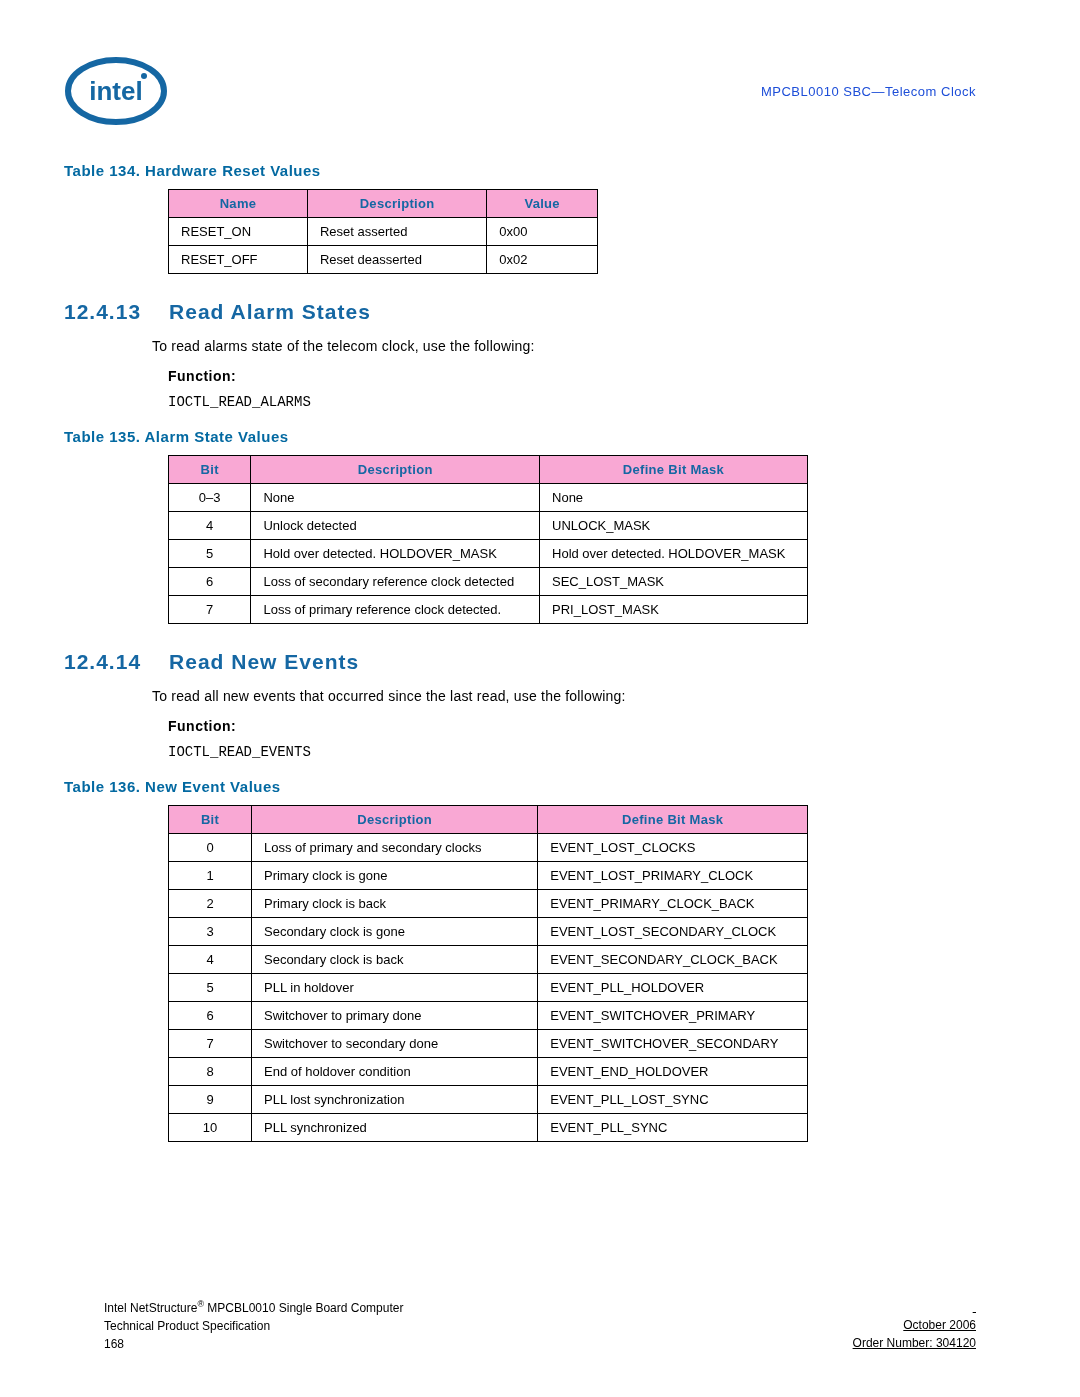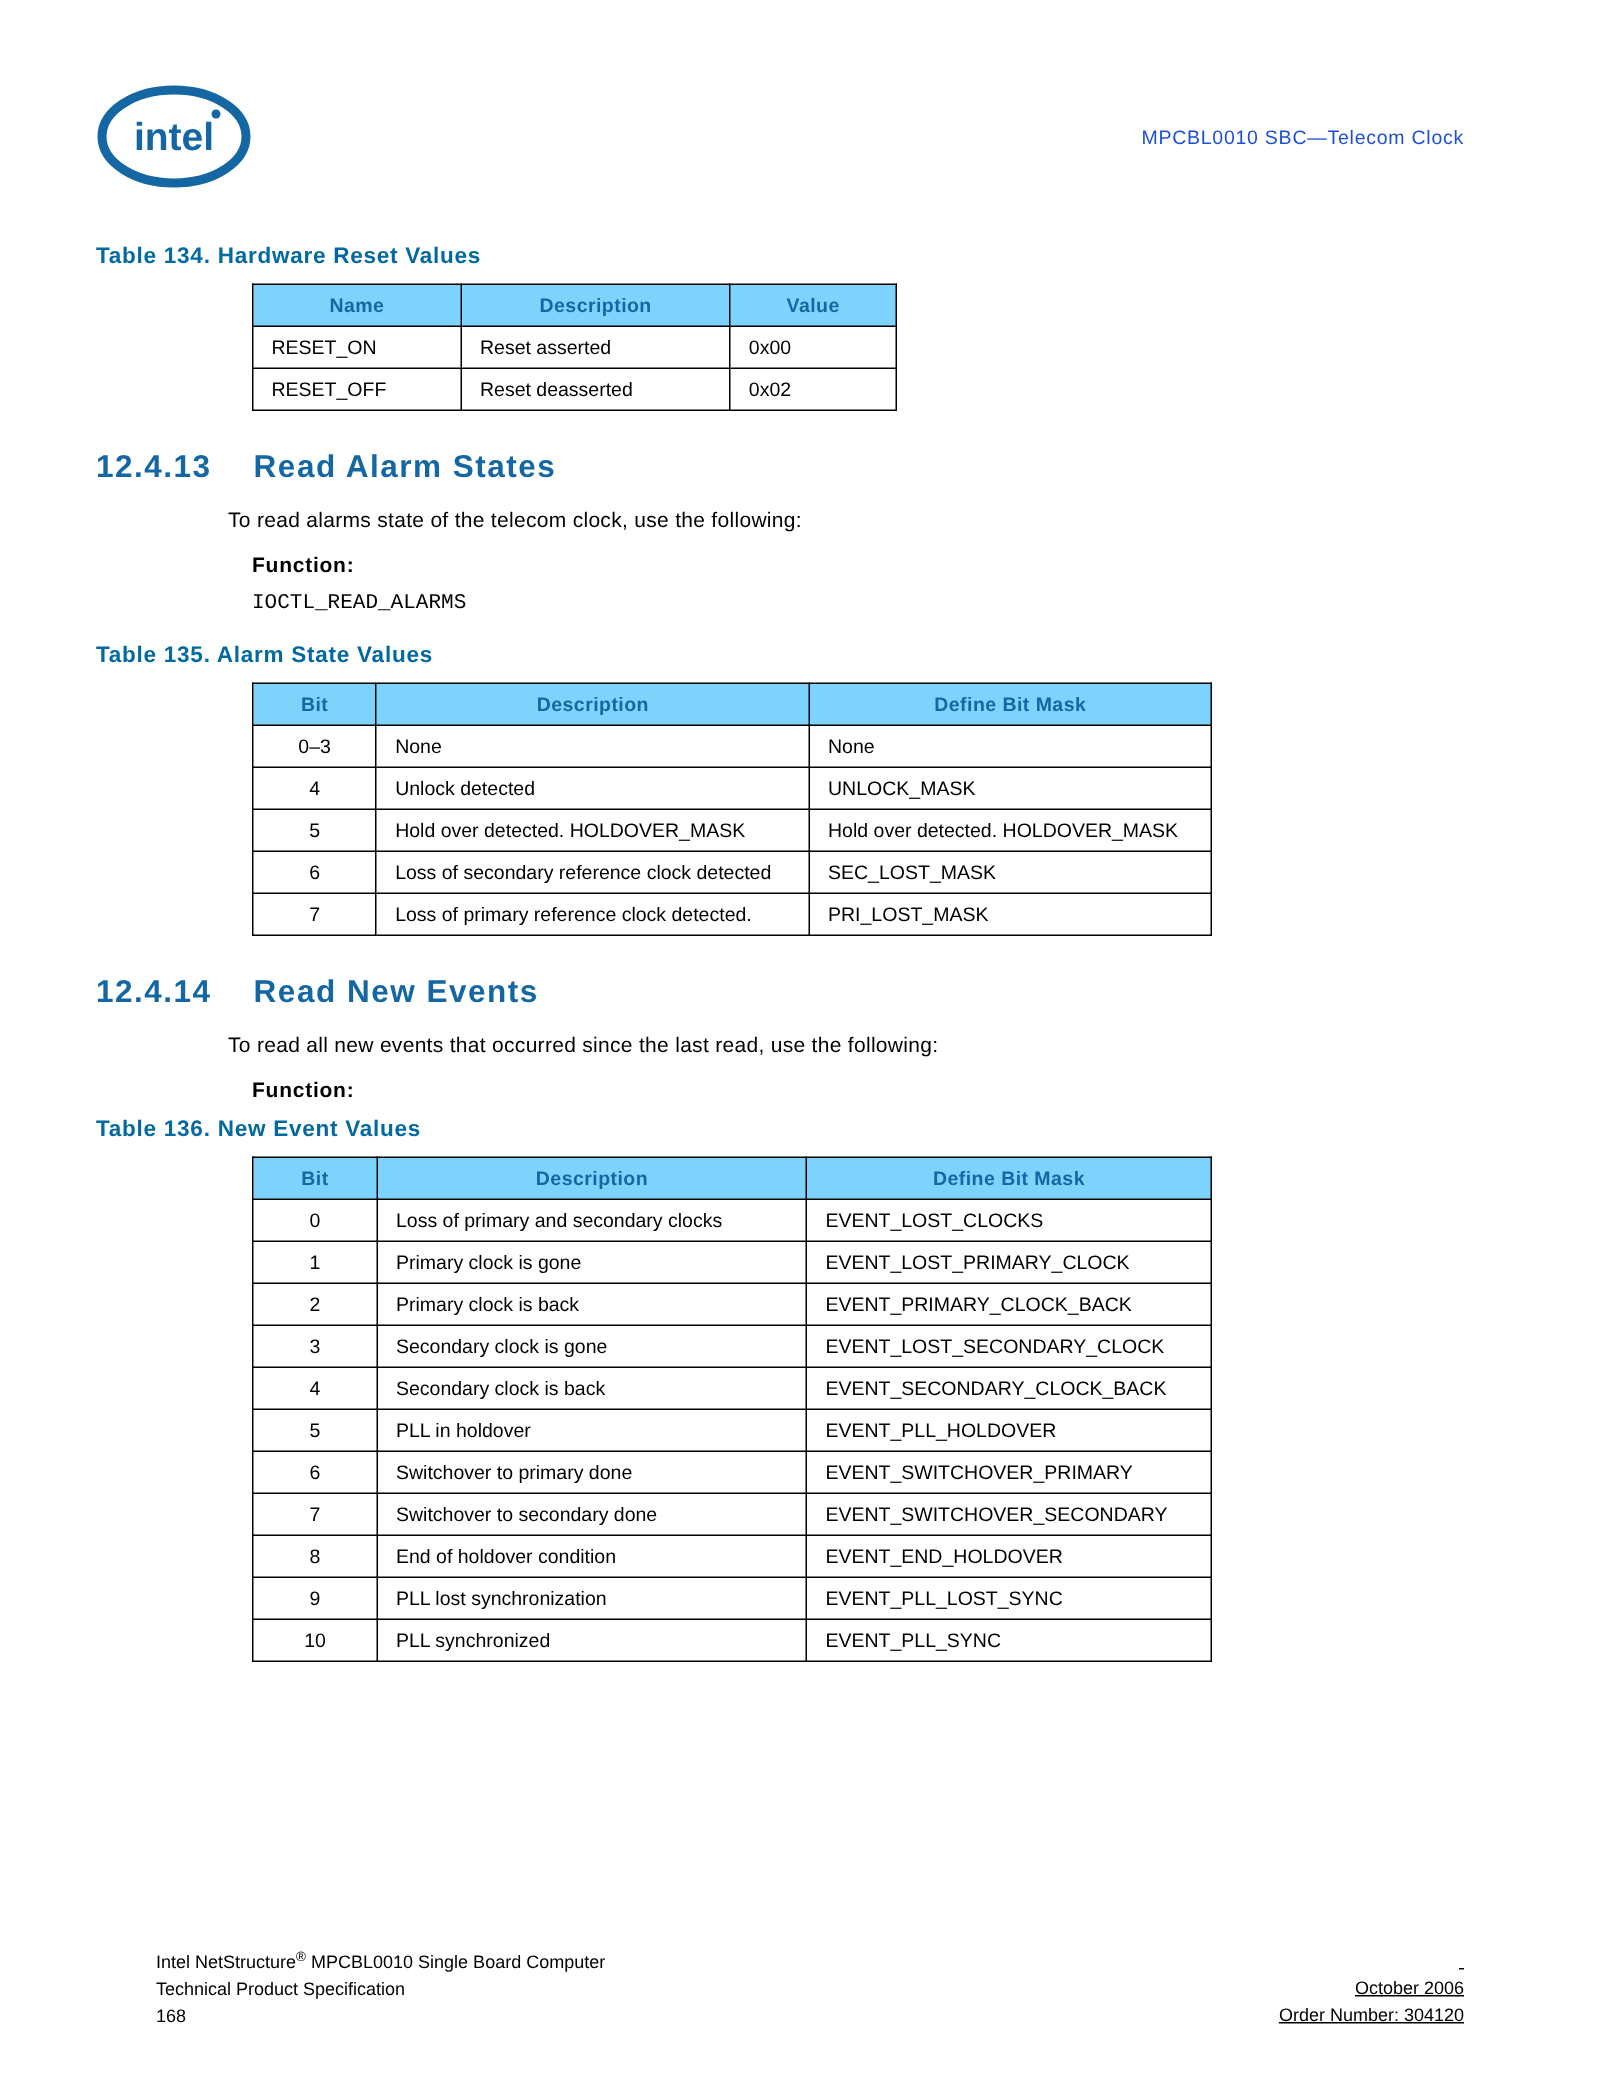--- a/index.html
+++ b/index.html
@@ -42,21 +42,21 @@
     border-collapse: collapse;
     font-size: 13px;
   }
   .tbl th {
     color: #1567a3;
     font-weight: bold;
     letter-spacing: 0.3px;
     text-align: center;
     padding: 6px 12px;
     border: 1px solid #000;
-    background: #7dd3fc;
+    background: #f9a8d4;
   }
   .tbl td {
     padding: 6px 12px;
     border: 1px solid #000;
     vertical-align: top;
   }
   .tbl .center { text-align: center; }
   .t134 { margin-left: 104px; width: 430px; }
   .t134 th:nth-child(1), .t134 td:nth-child(1) { width: 138px; }
   .t134 th:nth-child(2), .t134 td:nth-child(2) { width: 178px; }
@@ -188,20 +188,21 @@
         </tr>
   </tbody>
     </table>
 
   <div class="section-heading">
     <span>12.4.14</span>
     <span>Read New Events</span>
   </div>
   <div class="body-text">To read all new events that occurred since the last read, use the following:</div>
   <div class="func-label">Function:</div>
+  <div class="code">IOCTL_READ_EVENTS</div>
 
   <div class="table-caption">Table 136.  New Event Values</div>
   <table class="tbl t136">
     <tbody>
         <tr>
       <th>Bit</th>
       <th>Description</th>
       <th>Define Bit Mask</th>
     </tr>
     <tr>

